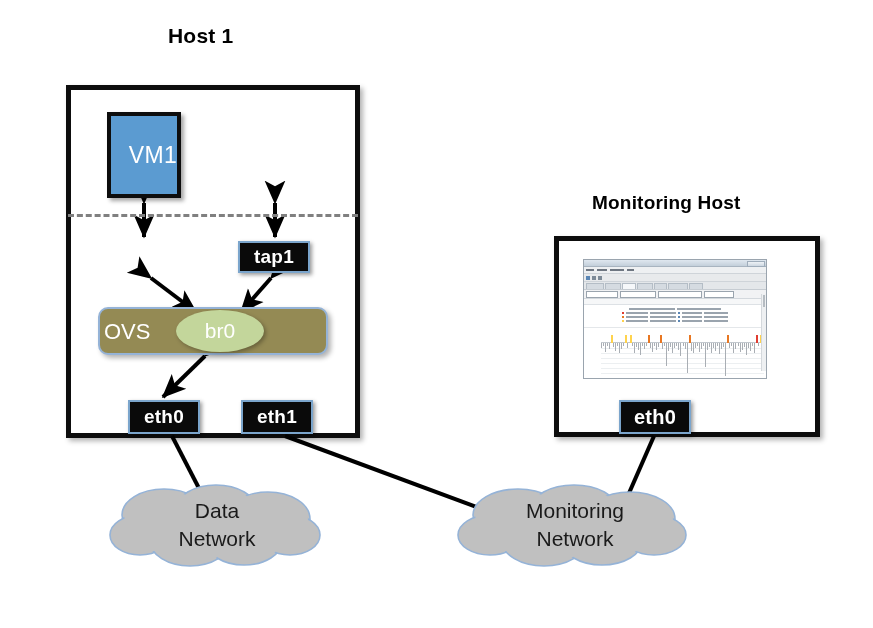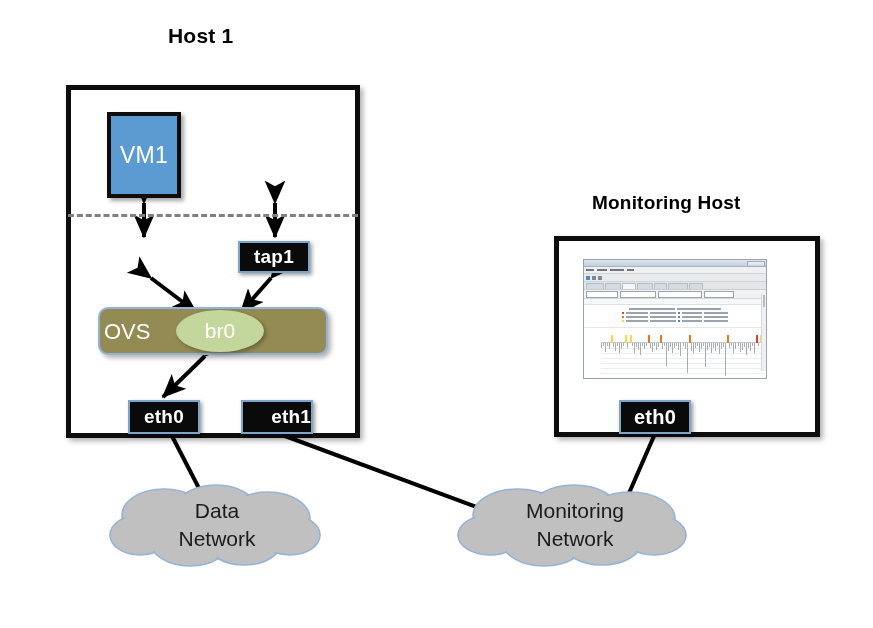--- a/index.html
+++ b/index.html
@@ -95,21 +95,21 @@
     align-items: center;
     justify-content: center;
     z-index: 4;
   }
   .vm-box .vm-label {
     color: #ffffff;
     font-size: 23px;
     font-weight: normal;
     letter-spacing: 0.3px;
   }
-  #vm1 { left: 107px; top: 112px; width: 74px; height: 86px; }
+  #vm1 { left: 107px; top: 112px; width: 74px; height: 86px; justify-content: flex-end; }
   #vm2 { left: 238px; top: 112px; width: 74px; height: 86px; }
 
   
   .iface-chip {
     position: absolute;
     background: #0a0a0a;
     border: 2px solid #7ba5cc;
     box-sizing: border-box;
     display: flex;
     align-items: center;
@@ -119,21 +119,21 @@
   }
   .iface-chip .iface-label {
     color: #ffffff;
     font-size: 19px;
     font-weight: bold;
     letter-spacing: 0.2px;
   }
   #tap0 { left: 110px; top: 241px; width: 72px; height: 32px; }
   #tap1 { left: 238px; top: 241px; width: 72px; height: 32px; }
   #eth0-host1 { left: 128px; top: 400px; width: 72px; height: 34px; }
-  #eth1-host1 { left: 241px; top: 400px; width: 72px; height: 34px; justify-content: flex-end; }
+  #eth1-host1 { left: 241px; top: 400px; width: 72px; height: 34px; }
   #eth0-monhost { left: 619px; top: 400px; width: 72px; height: 34px; }
   #eth0-monhost .iface-label { font-size: 20px; }
 
   
   #ovs-box {
     position: absolute;
     left: 98px;
     top: 307px;
     width: 230px;
     height: 48px;

